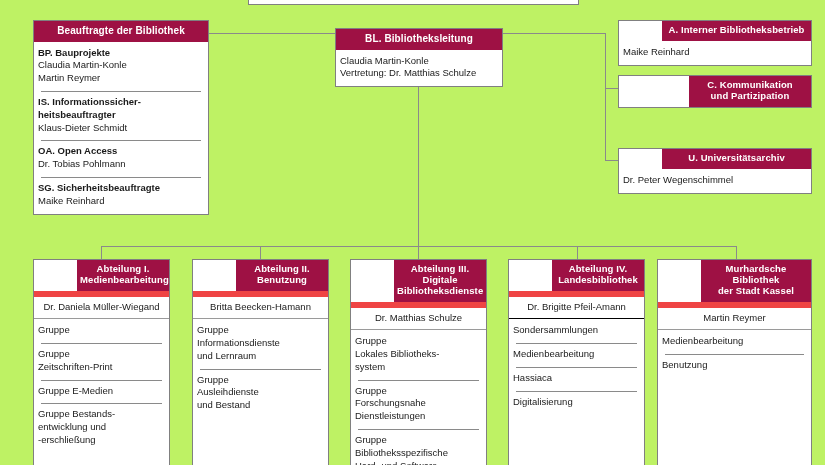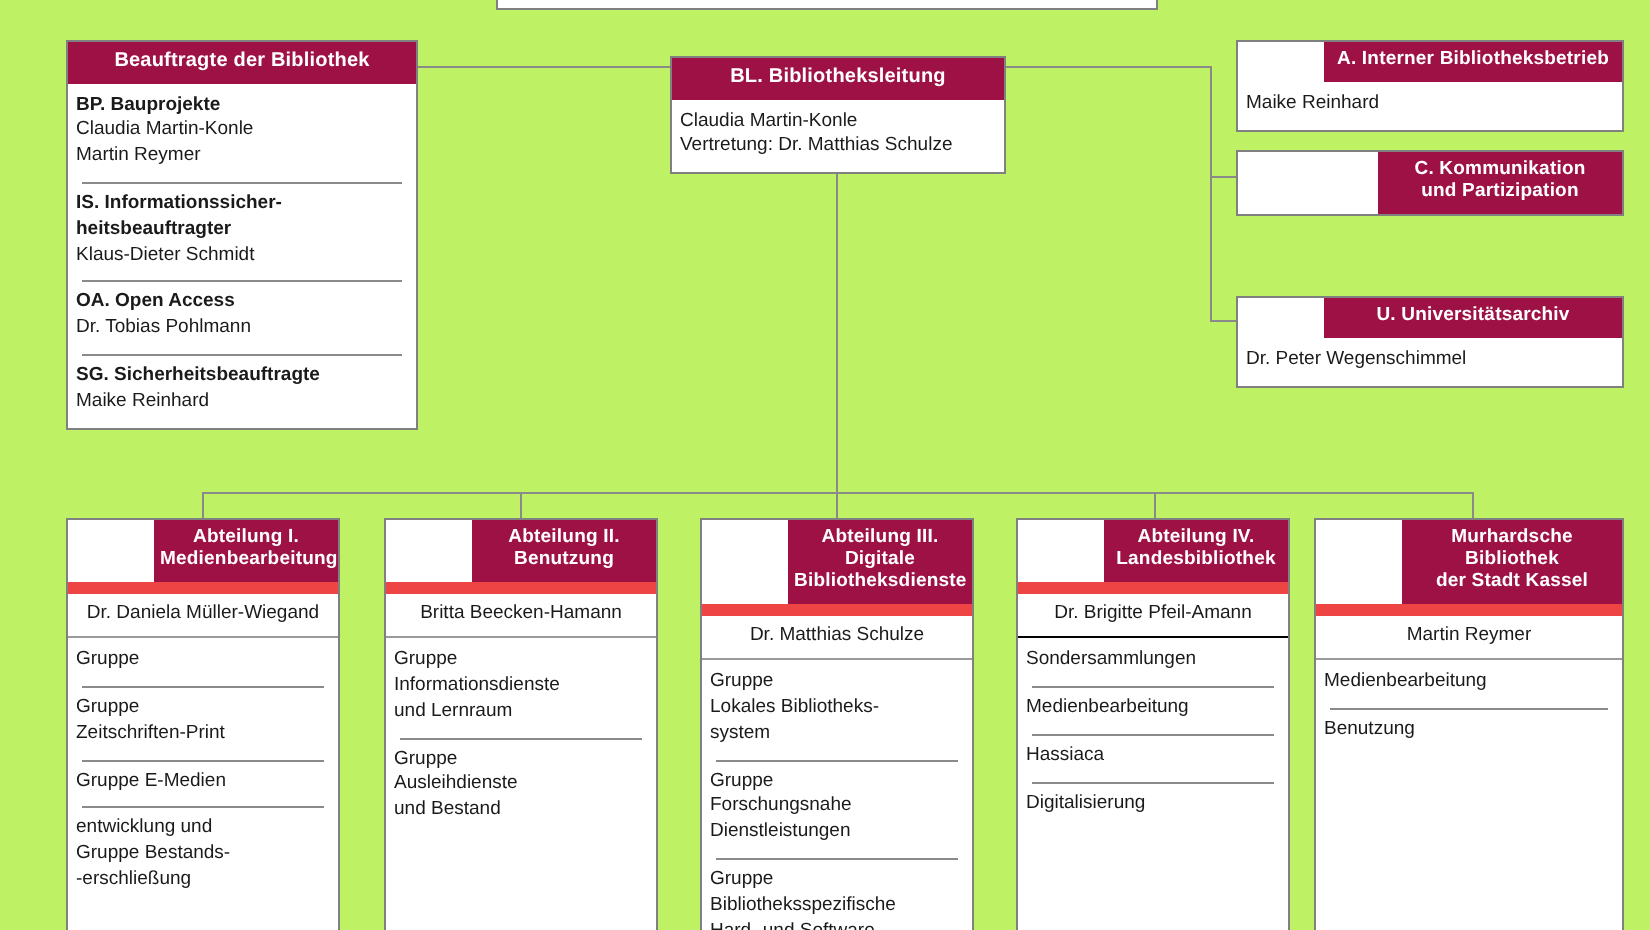--- a/index.html
+++ b/index.html
@@ -177,22 +177,22 @@
         <div>Gruppe</div>
       </div>
       <div class="seg">
         <div>Gruppe</div>
         <div>Zeitschriften-Print</div>
       </div>
       <div class="seg">
         <div>Gruppe E-Medien</div>
       </div>
       <div class="seg">
+        <div>Gruppe Bestands-</div>
         <div>entwicklung und</div>
-        <div>Gruppe Bestands-</div>
         <div>-erschließung</div>
       </div>
     </div>
   </div>
 
   <div class="box" style="left:192px; top:259px; width:137px; height:210px;">
     <div class="hdr small">
       <div>Abteilung II.</div>
       <div>Benutzung</div>
     </div>

